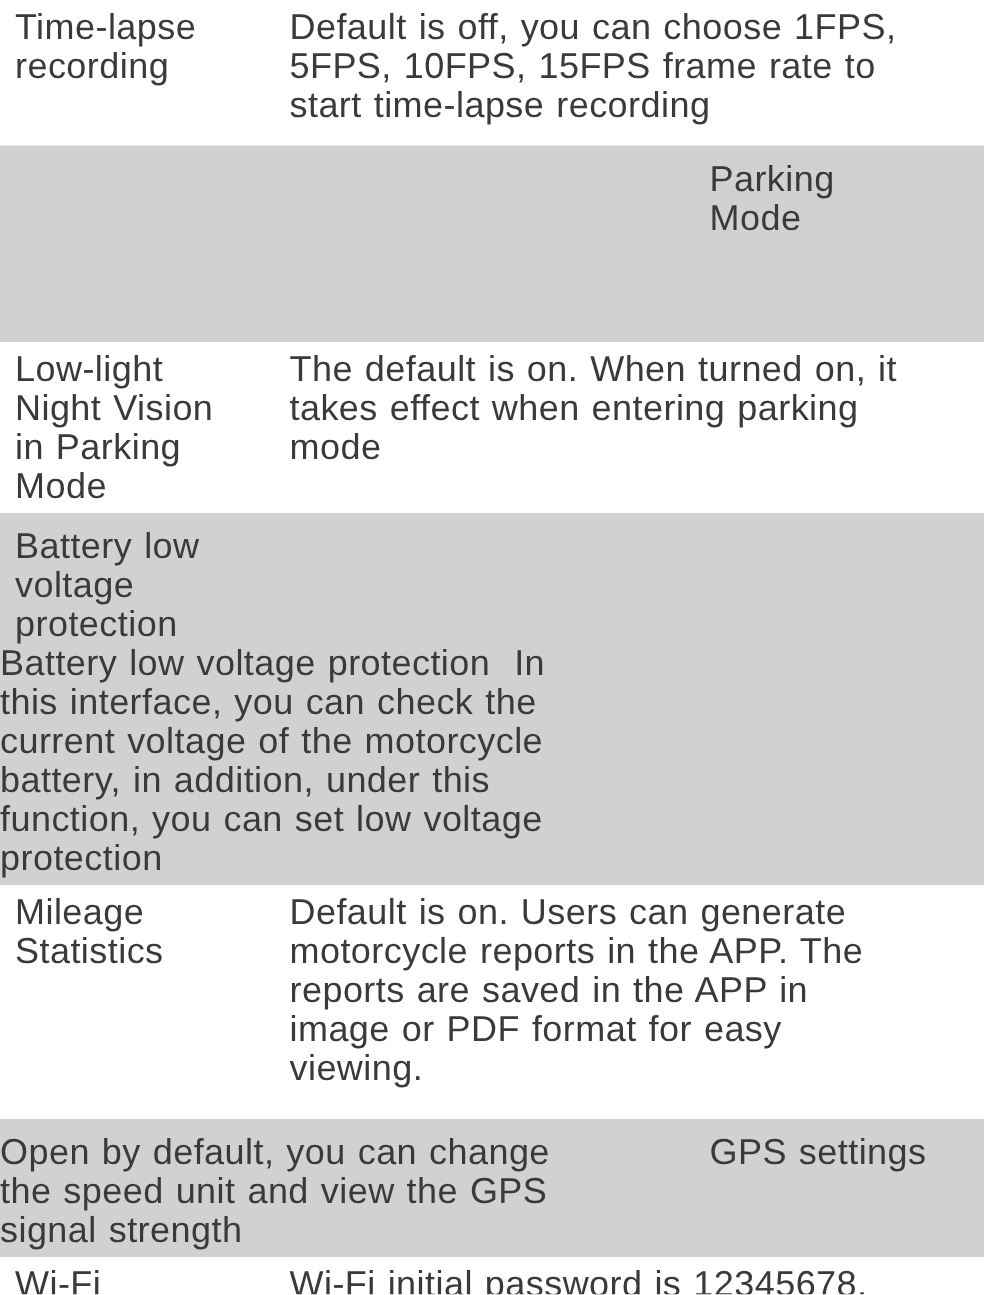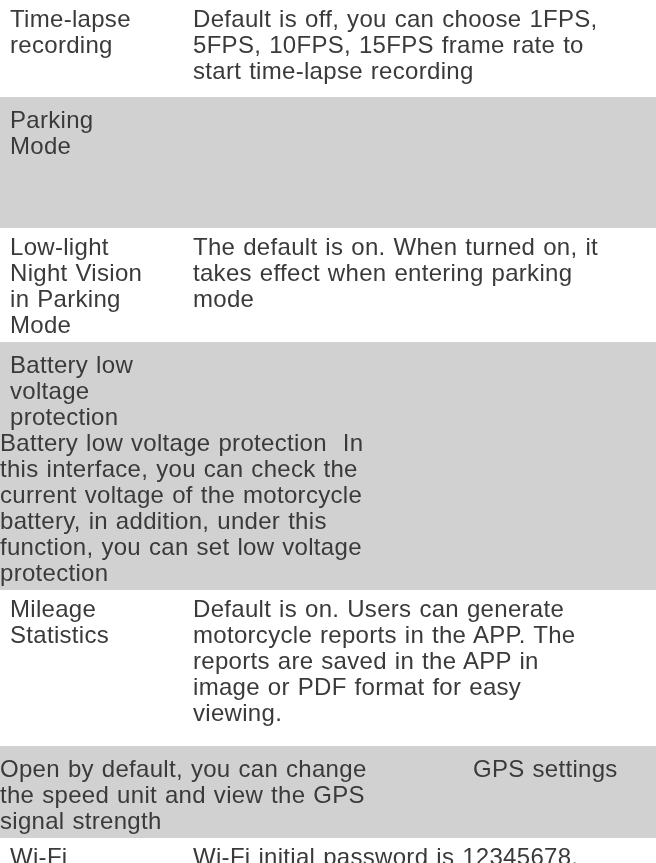--- a/index.html
+++ b/index.html
@@ -48,21 +48,21 @@
     padding-left: 10px;
     flex: 0 0 auto;
   }
   .cell.desc {
     flex: 1 1 auto;
     box-sizing: border-box;
     padding-right: 12px;
   }
   
   .row.r0 { min-height: 97px; }
-  .row.r1 { min-height: 131px; }
+  .row.r1 { min-height: 131px; justify-content: flex-end; }
   .row.r2 { min-height: 111px; }
   .row.r3 { min-height: 182px; flex-direction: column; }
   .row.r4 { min-height: 156px; border-radius: 20px; }
   .row.r5 { min-height: 86px; }
   .row.r6 { min-height: 92px; }
 </style>
 </head>
 <body>
 
 <div class="page" style="--shade: #d1d1d1; --text: #3a3a3a; --bg: #ffffff;">

